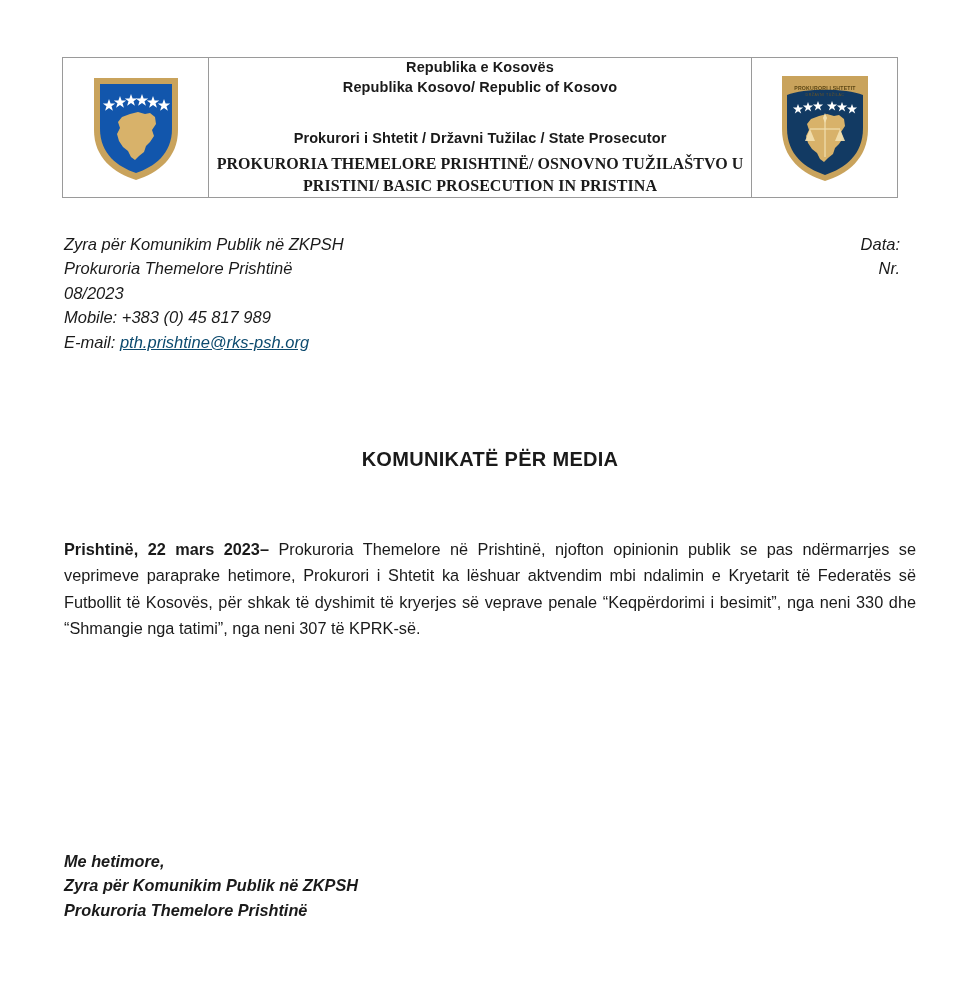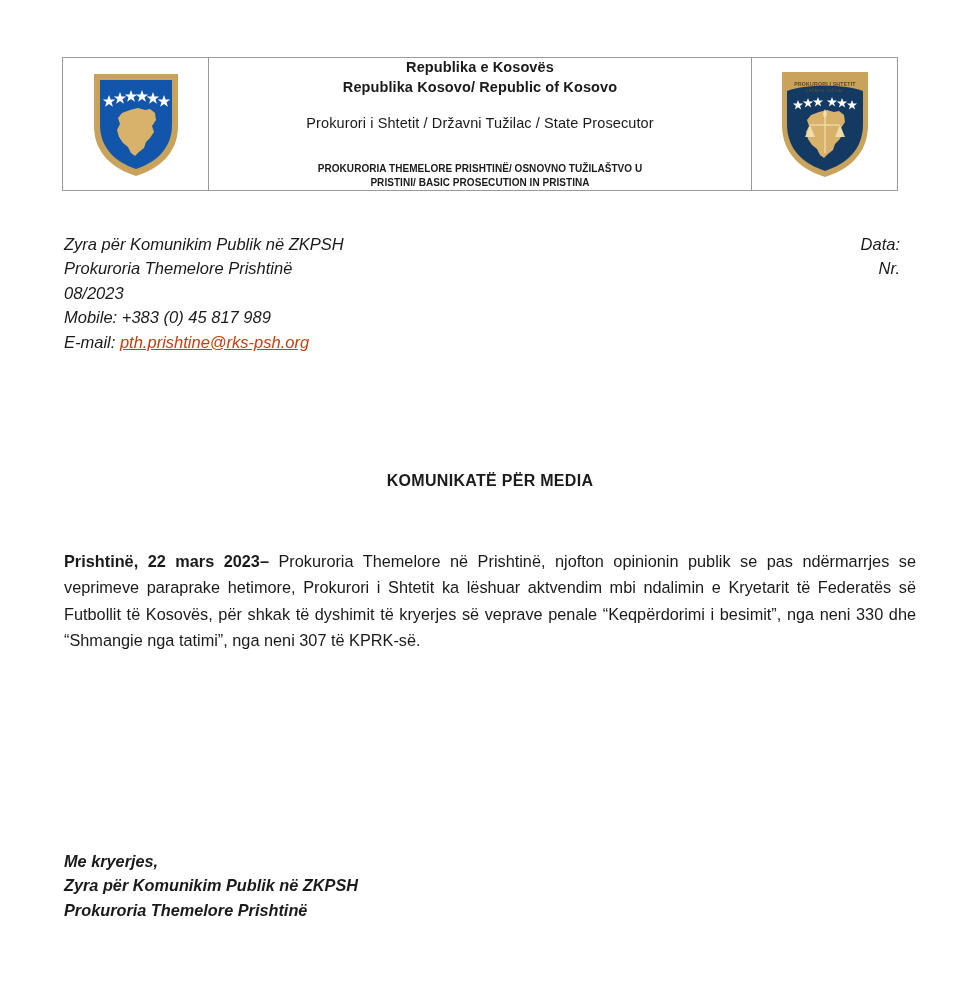--- a/index.html
+++ b/index.html
@@ -45,31 +45,32 @@
   .cell-right { width: 145px; text-align: center; }
 
   .lh-line1 {
     font-size: 14.5px;
     font-weight: bold;
     line-height: 1.35;
     letter-spacing: .1px;
   }
   .lh-line2 {
     font-size: 14.5px;
-    font-weight: normal;
+    font-weight: bold;
     line-height: 1.35;
-    margin-top: 17px;
+    margin-top: 32px;
     letter-spacing: .1px;
   }
   .lh-line3 {
-    font-size: 10px;
+    font-size: 16px;
     font-weight: bold;
     line-height: 1.4;
-    margin-top: 28px;
+    margin-top: 4px;
     letter-spacing: .05px;
+    font-family: Liberation Serif, serif;
   }
 
   
   .emblem-wrap {
     display: inline-block;
     line-height: 0;
     padding: 6px 0;
   }
 
   
@@ -87,49 +88,47 @@
     position: relative;
     white-space: nowrap;
   }
   .meta-right {
     position: absolute;
     right: 0;
     top: 0;
     font-style: italic;
   }
   .maillink {
-    color: #c2410c;
+    color: #0c4a6e;
     text-decoration: underline;
     font-style: italic;
   }
 
   
   .doc-title {
     position: absolute;
     left: 0;
     top: 448px;
     width: 980px;
     text-align: center;
-    font-size: 16px;
+    font-size: 20px;
     font-weight: bold;
     letter-spacing: .3px;
-    margin-top: 24px;
   }
 
   
   .body-text {
     position: absolute;
     left: 64px;
     top: 536px;
     width: 852px;
     font-size: 16.3px;
     line-height: 1.62;
     text-align: justify;
     text-justify: inter-word;
-    margin-top: 12px;
   }
   .body-text p { margin: 0 0 20px 0; }
   .body-text p:last-child { margin-bottom: 0; }
   .lead { font-weight: bold; }
 
   
   .signature {
     position: absolute;
     left: 64px;
     top: 849px;
@@ -233,18 +232,18 @@
     </div>
   </div>
 
   <div class="doc-title">KOMUNIKATË PËR MEDIA</div>
 
   <div class="body-text">
     <p><span class="lead">Prishtinë, 22 mars 2023–</span><span> Prokuroria Themelore në Prishtinë, njofton opinionin publik se pas ndërmarrjes se veprimeve paraprake hetimore, Prokurori i Shtetit ka lëshuar aktvendim mbi ndalimin e Kryetarit të Federatës së Futbollit të Kosovës, për shkak të dyshimit të kryerjes së veprave penale “Keqpërdorimi i besimit”, nga neni 330 dhe “Shmangie nga tatimi”, nga neni 307 të KPRK-së.</span></p>
   </div>
 
   <div class="signature">
-    <div>Me kryerjes,</div>
+    <div>Me hetimore,</div>
     <div>Zyra për Komunikim Publik në ZKPSH</div>
     <div>Prokuroria Themelore Prishtinë</div>
   </div>
 
 </div>
 
 </body></html>

